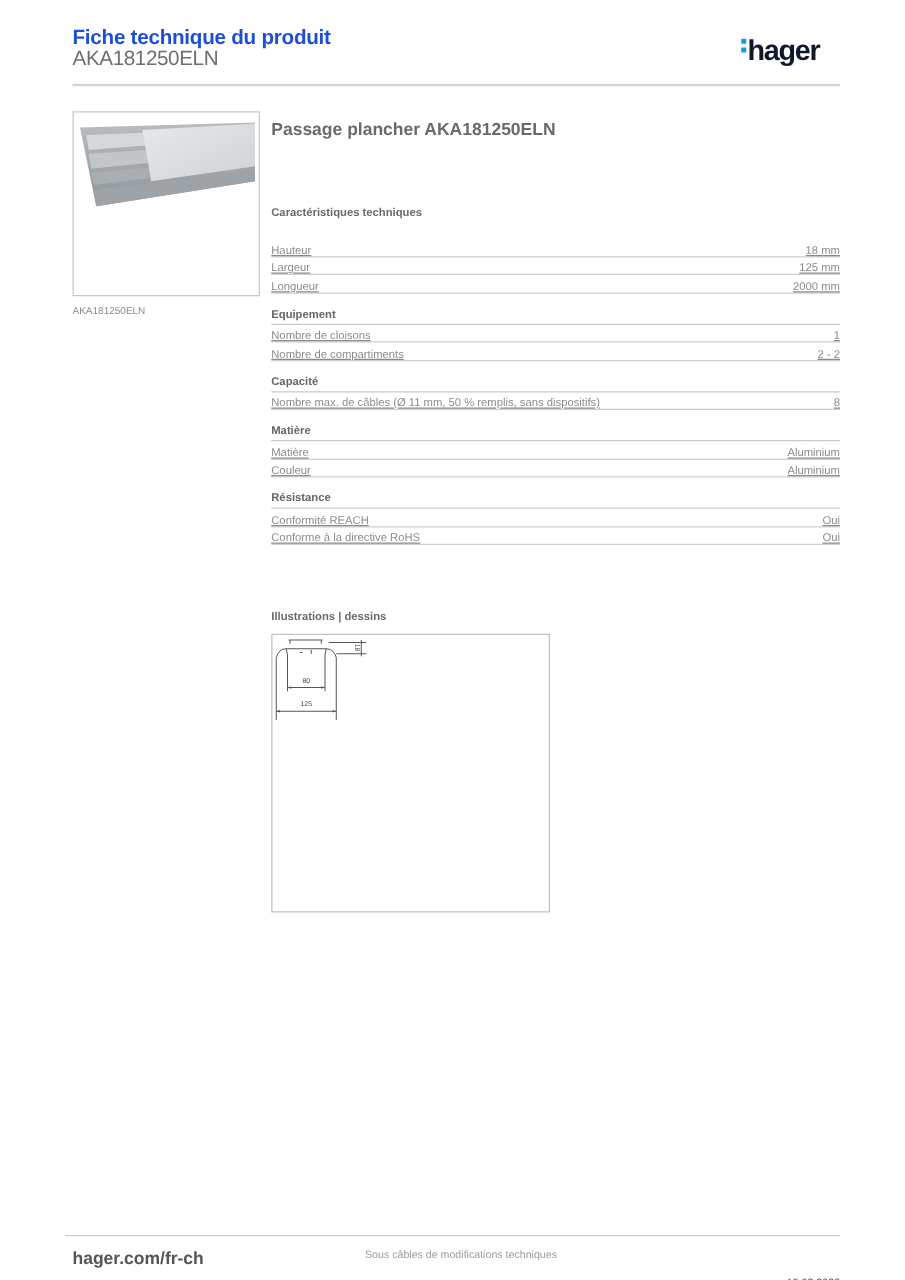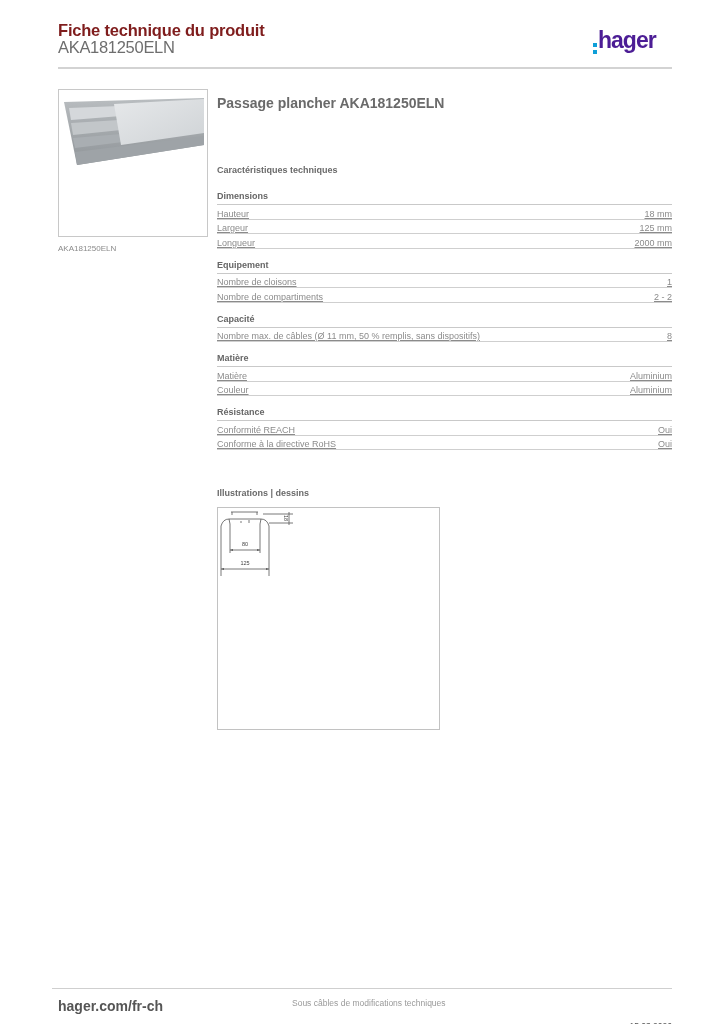--- a/index.html
+++ b/index.html
@@ -2,30 +2,30 @@
 <html><head>
 <meta charset="utf-8">
 <style>
   html, body { margin: 0; padding: 0; background: #ffffff; }
   body {
     width: 724px; height: 1024px; position: relative; overflow: hidden;
     font-family: "Liberation Sans", sans-serif; color: #6b6b6b;
   }
   .header-title {
     position: absolute; left: 58px; top: 21px;
-    font-size: 16.5px; font-weight: bold; color: #7f1d1d; letter-spacing: -0.2px;
+    font-size: 16.5px; font-weight: bold; color: #1d4ed8; letter-spacing: -0.2px;
   }
   .header-subtitle {
     position: absolute; left: 58px; top: 38px;
     font-size: 16.5px; color: #6e6e6e; letter-spacing: -0.3px;
   }
   .logo {
     position: absolute; left: 593px; top: 27px;
-    font-size: 23px; font-weight: bold; color: #4c1d95; letter-spacing: -1px;
-    display: flex; align-items: flex-end;
+    font-size: 23px; font-weight: bold; color: #0f172a; letter-spacing: -1px;
+    display: flex; align-items: flex-start;
   }
   .logo .dots {
     display: inline-flex; flex-direction: column; justify-content: center;
     gap: 3px; margin-right: 1px; margin-top: 4px;
   }
   .logo .dots span { width: 4px; height: 4px; background: #0e9fd8; display: block; }
   .header-rule {
     position: absolute; left: 58px; top: 67px; width: 614px; height: 2px; background: #d3d3d3;
   }
 
@@ -104,21 +104,20 @@
     <polygon points="16,62 145,46 145,55 18,75" fill="#9ea3a7"></polygon>
   </svg>
 </div>
 <div class="product-caption">AKA181250ELN</div>
 
 <div class="main">
   <div class="product-name">Passage plancher AKA181250ELN</div>
   <div class="section-heading-main">Caractéristiques techniques</div>
 
   <div class="group">
-    <div class="group-title">Dimensions</div>
     <div class="row">
         <span>Hauteur</span>
         <span>18 mm</span>
       </div>
     <div class="row">
         <span>Largeur</span>
         <span>125 mm</span>
       </div>
     <div class="row">
         <span>Longueur</span>

